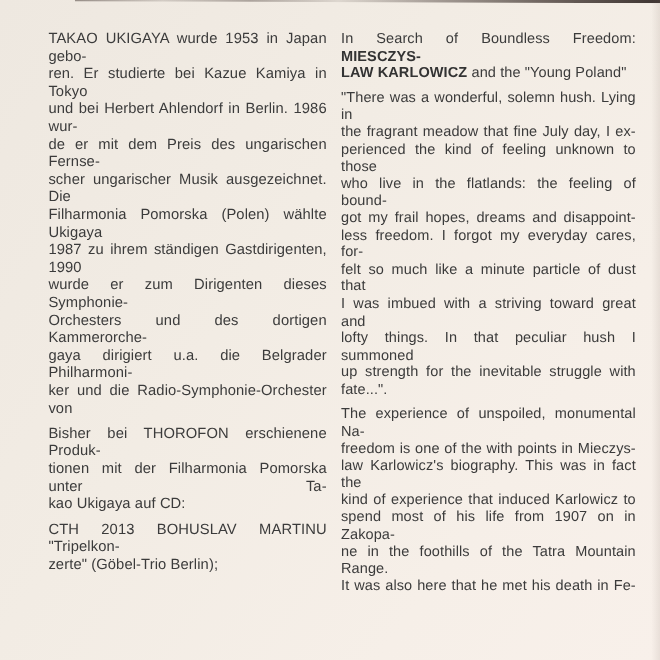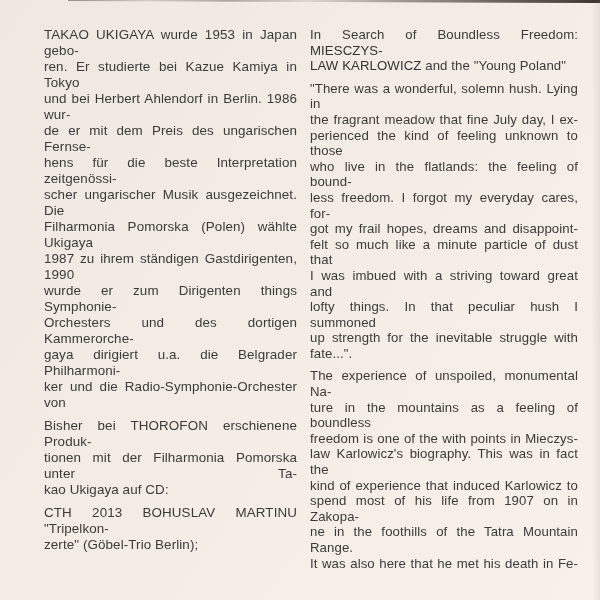--- a/index.html
+++ b/index.html
@@ -49,40 +49,39 @@
     line-height: 15.6px;
     letter-spacing: 0.1px;
   }
   .para { margin: 0 0 7px 0; }
   .tline {
     text-align: justify;
     text-align-last: justify;
     white-space: normal;
   }
   .tline.last { text-align-last: left; }
-  .heading b { font-weight: normal; color: #333; }
+  .heading b { font-weight: bold; color: #333; }
 </style>
 </head>
 <body>
 
 <div class="page">
   <div class="top-edge"></div>
   <div class="right-edge"></div>
 
   <div class="col col-left">
     <div class="para">
         <div class="tline">TAKAO UKIGAYA wurde 1953 in Japan gebo-</div>
         <div class="tline">ren. Er studierte bei Kazue Kamiya in Tokyo</div>
         <div class="tline">und bei Herbert Ahlendorf in Berlin. 1986 wur-</div>
         <div class="tline">de er mit dem Preis des ungarischen Fernse-</div>
-        <div class="tline">hens für die beste Interpretation zeitgenössi-</div>
         <div class="tline">scher ungarischer Musik ausgezeichnet. Die</div>
         <div class="tline">Filharmonia Pomorska (Polen) wählte Ukigaya</div>
         <div class="tline">1987 zu ihrem ständigen Gastdirigenten, 1990</div>
-        <div class="tline">wurde er zum Dirigenten things Symphonie-</div>
+        <div class="tline">wurde er zum Dirigenten dieses Symphonie-</div>
         <div class="tline">Orchesters und des dortigen Kammerorche-</div>
         <div class="tline">gaya dirigiert u.a. die Belgrader Philharmoni-</div>
         <div class="tline">ker und die Radio-Symphonie-Orchester von</div>
       </div>
     <div class="para">
         <div class="tline">Bisher bei THOROFON erschienene Produk-</div>
         <div class="tline">tionen mit der Filharmonia Pomorska unter Ta-</div>
         <div class="tline last">kao Ukigaya auf CD:</div>
       </div>
     <div>
@@ -97,31 +96,30 @@
   <div class="col col-right">
     <div class="para heading">
         <div class="tline"><span>In Search of Boundless Freedom: </span><b>MIESCZYS-</b></div>
         <div class="tline last"><b>LAW KARLOWICZ</b><span> and the "Young Poland"</span></div>
       </div>
     <div class="para">
         <div class="tline">"There was a wonderful, solemn hush. Lying in</div>
         <div class="tline">the fragrant meadow that fine July day, I ex-</div>
         <div class="tline">perienced the kind of feeling unknown to those</div>
         <div class="tline">who live in the flatlands: the feeling of bound-</div>
+        <div class="tline">got my frail hopes, dreams and disappoint-</div>
         <div class="tline">less freedom. I forgot my everyday cares, for-</div>
-        <div class="tline">got my frail hopes, dreams and disappoint-</div>
         <div class="tline">felt so much like a minute particle of dust that</div>
         <div class="tline">I was imbued with a striving toward great and</div>
         <div class="tline">lofty things. In that peculiar hush I summoned</div>
         <div class="tline">up strength for the inevitable struggle with</div>
         <div class="tline last">fate...".</div>
       </div>
     <div class="para">
         <div class="tline">The experience of unspoiled, monumental Na-</div>
-        <div class="tline">ture in the mountains as a feeling of boundless</div>
         <div class="tline">freedom is one of the with points in Mieczys-</div>
         <div class="tline">law Karlowicz's biography. This was in fact the</div>
         <div class="tline">kind of experience that induced Karlowicz to</div>
         <div class="tline">spend most of his life from 1907 on in Zakopa-</div>
         <div class="tline">ne in the foothills of the Tatra Mountain Range.</div>
         <div class="tline">It was also here that he met his death in Fe-</div>
       </div>
 
   </div>
 </div>

